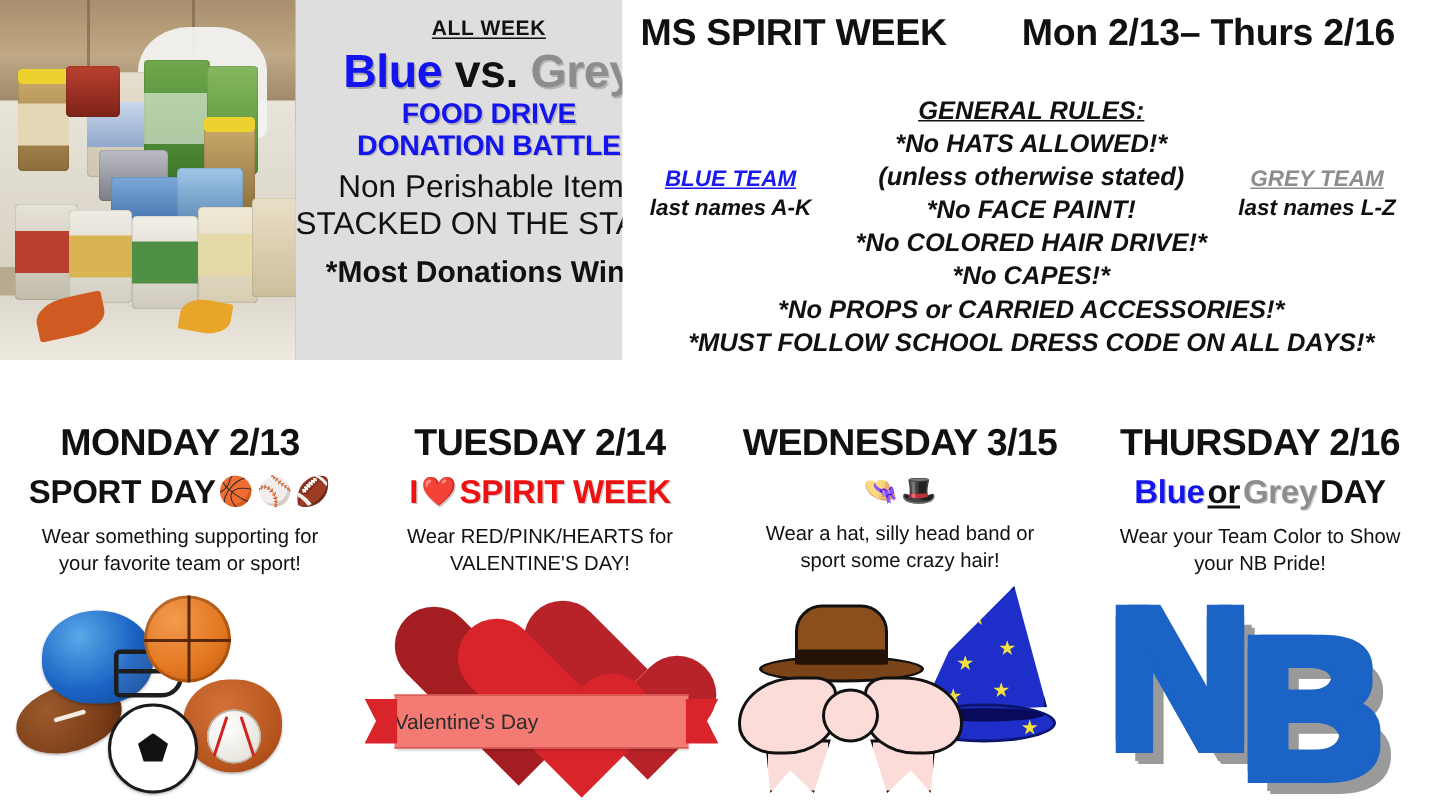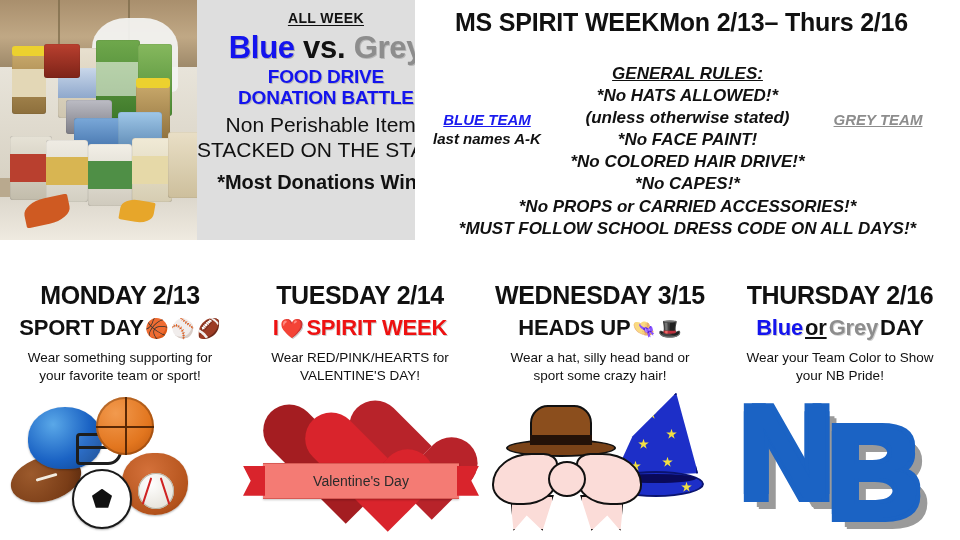--- a/index.html
+++ b/index.html
@@ -77,22 +77,22 @@
   }
   .fd-sub.first{margin-top:4px;}
   .fd-star{
     font-family:"Liberation Sans Narrow","Liberation Sans",sans-serif;
     font-weight:bold;font-size:20px;color:#111;white-space:nowrap;margin-top:8px;
   }
 
   
   .rules-panel{flex:1;height:242px;position:relative;background:#fff;}
   .rules-head{
-    display:flex;justify-content:flex-end;align-items:baseline;
-    padding:8px 52px 0 12px;
+    display:flex;justify-content:space-between;align-items:baseline;
+    padding:8px 30px 0 12px;
   }
   .rules-head span{
     font-family:"Liberation Sans Narrow","Liberation Sans",sans-serif;
     font-weight:bold;font-size:25px;color:#111;letter-spacing:-.2px;white-space:nowrap;
   }
   .rules-body{position:relative;height:200px;}
   .team{
     position:absolute;top:74px;text-align:center;
     font-family:"Liberation Sans Narrow","Liberation Sans",sans-serif;
     font-style:italic;font-weight:bold;font-size:15px;line-height:1.25;
@@ -174,21 +174,21 @@
   .hrt:before{left:44px;transform:rotate(-45deg);transform-origin:0 100%;}
   .hrt:after{left:44px;transform:rotate(45deg);transform-origin:0 100%;}
   .hrt.dark:before,.hrt.dark:after{background:#a41d21;}
   .hrt.mid:before,.hrt.mid:after{background:#b8232a;}
   .hrt.lite:before,.hrt.lite:after{background:#d9242c;}
   .hrt.h1{left:0;top:10px;}
   .hrt.h2{left:86px;top:6px;}
   .hrt.h3{left:42px;top:18px;}
   .banner{position:absolute;left:-2px;top:66px;width:196px;height:34px;
     background:#f47b74;border-top:1px solid #d85a54;border-bottom:1px solid #d85a54;
-    display:flex;align-items:center;justify-content:center;box-shadow:0 1px 2px rgba(0,0,0,.22);}
+    display:flex;align-items:center;box-shadow:0 1px 2px rgba(0,0,0,.22);}
   .banner span{font-family:"Liberation Sans", sans-serif;font-size:14px;color:#2b2b2b;}
   .banner .tailL,.banner .tailR{position:absolute;top:2px;width:22px;height:30px;background:#d9242c;}
   .banner .tailL{left:-20px;clip-path:polygon(0 0,100% 0,100% 100%,0 100%,35% 50%);}
   .banner .tailR{right:-20px;clip-path:polygon(0 0,100% 0,65% 50%,100% 100%,0 100%);}
 
   
   .fedora{position:absolute;left:26px;top:8px;width:110px;height:58px;}
   .fedora .brim{position:absolute;left:0;bottom:0;width:110px;height:18px;border-radius:50%;
     background:#7a4318;border:2px solid #111;box-sizing:border-box;}
   .fedora .crown{position:absolute;left:24px;bottom:12px;width:62px;height:40px;
@@ -302,20 +302,21 @@
       </div>
       <div class="rules-body">
 
         <div class="team blue">
           <span class="ttl">BLUE TEAM</span>
           <span class="sub">last names A-K</span>
         </div>
 
         <div class="team grey">
           <span class="ttl">GREY TEAM</span>
+          <span class="sub">last names L-Z</span>
         </div>
 
         <div class="rules-center">
           <div class="gr">GENERAL RULES:</div>
           <div>*No HATS ALLOWED!*</div>
           <div>(unless otherwise stated)</div>
           <div>*No FACE PAINT!</div>
           <div>*No COLORED HAIR DRIVE!*</div>
           <div>*No CAPES!*</div>
           <div>*No PROPS or CARRIED ACCESSORIES!*</div>
@@ -369,21 +370,20 @@
             <div class="tailR"></div>
             <span>Valentine's Day</span>
           </div>
         </div>
       </div>
     </div>
 
     <div class="day">
       <div class="day-title">WEDNESDAY 3/15</div>
       <div class="day-sub">
-        <span>HEADS UP</span>
         <span class="emo">👒</span>
         <span class="emo">🎩</span>
       </div>
       <div class="day-desc">Wear a hat, silly head band or sport some crazy hair!</div>
       <div class="art">
         <div class="fedora">
           <div class="brim"></div>
           <div class="crown"></div>
           <div class="band"></div>
         </div>

